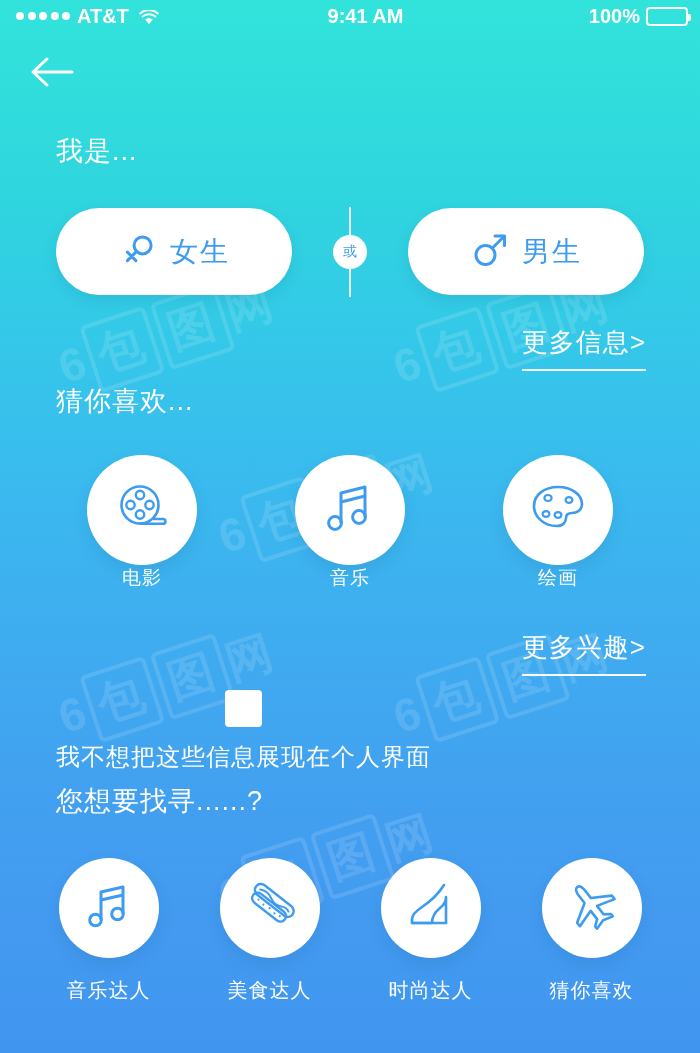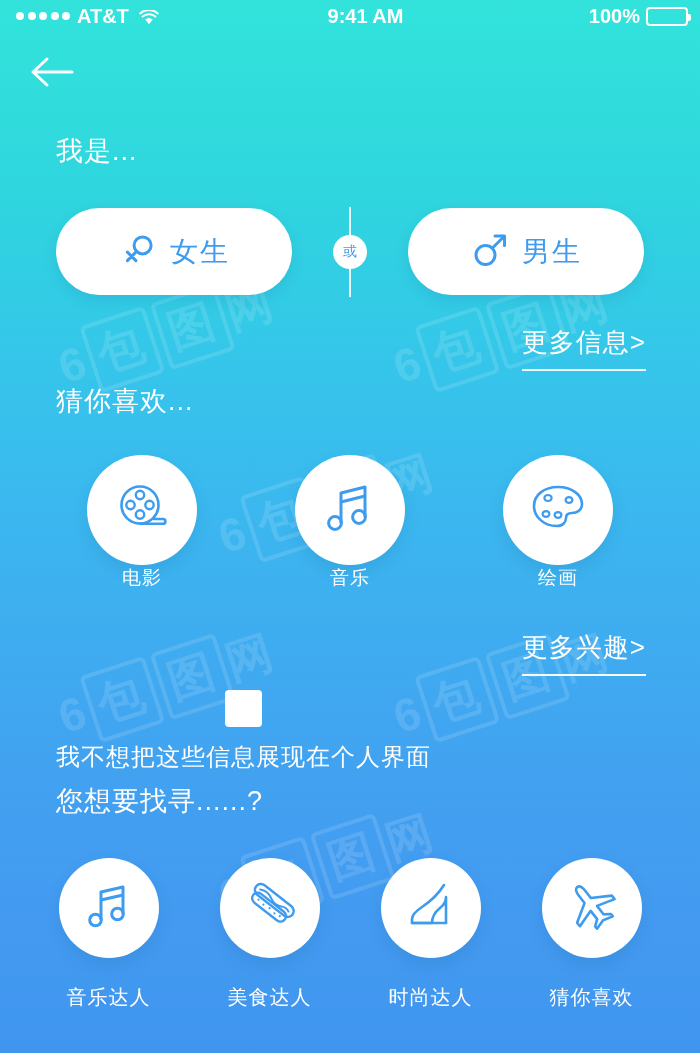--- a/index.html
+++ b/index.html
@@ -163,21 +163,21 @@
   }
   #row-like .c-circle { width:110px; height:110px; }
   #row-seek .c-circle { width:100px; height:100px; }
   .c-label {
     margin-top:0;
     color:#ffffff;
     font-size:19px;
     letter-spacing:1px;
     white-space:nowrap;
   }
-  #row-seek .c-label { margin-top:26px; font-size:20px; }
+  #row-seek .c-label { margin-top:19px; font-size:20px; }
 
   
   #checkrow {
     position:absolute;
     left:56px; top:690px;
     display:flex; align-items:center; gap:14px;
     cursor:pointer; z-index:12;flex-direction:column;
   }
   #checkbox {
     width:37px; height:37px;

